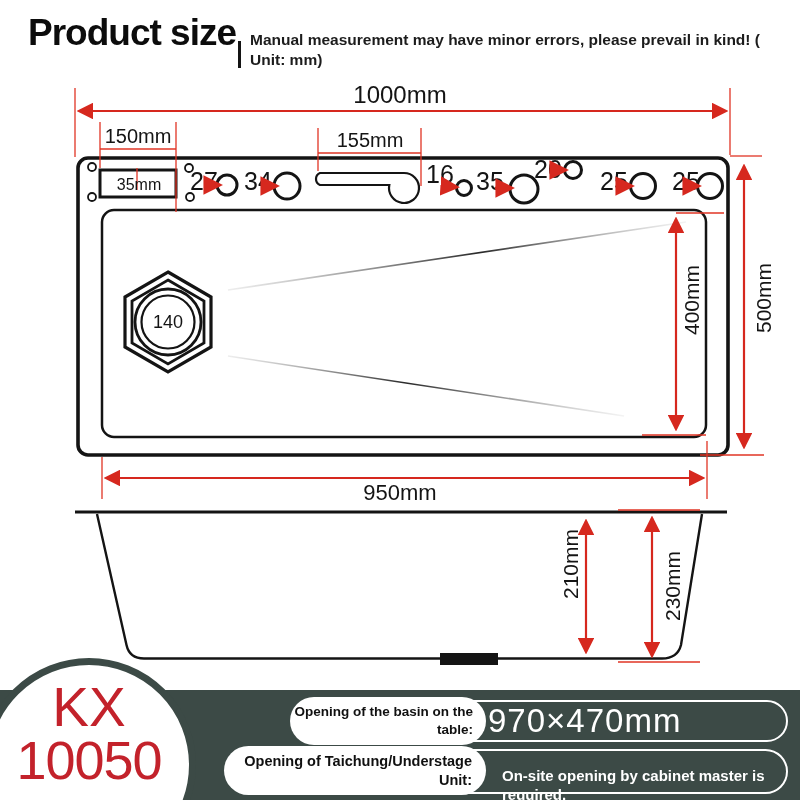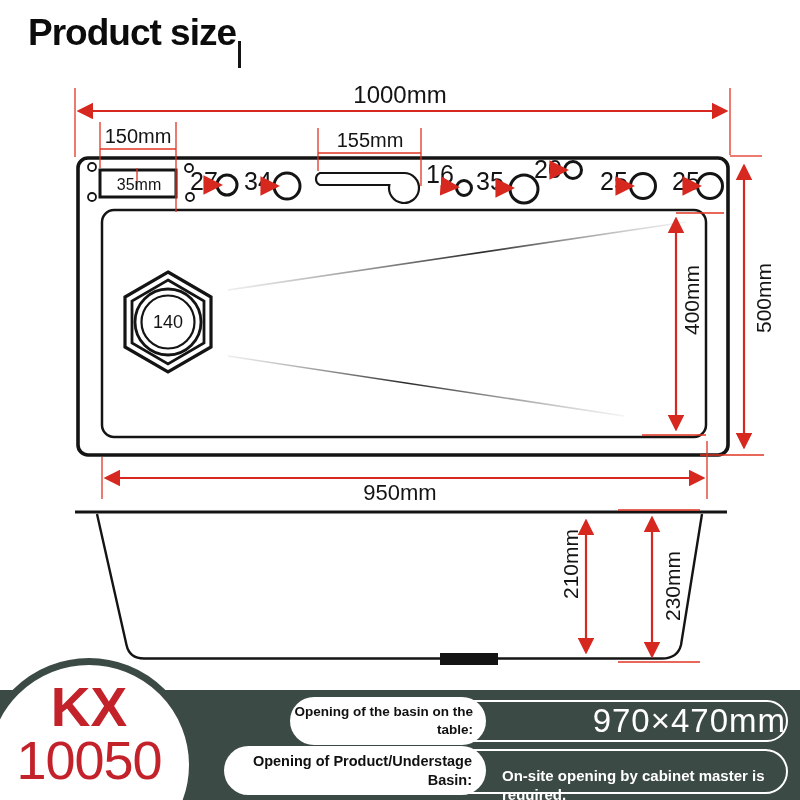--- a/index.html
+++ b/index.html
@@ -34,51 +34,52 @@
     background:#3c4a46; z-index:1;
   }
   .spec-outline {
     position:absolute; border:2px solid #ffffff; border-radius:23px; box-sizing:border-box;
   }
   .spec-outline.r1 { left:296px; top:10px; width:492px; height:42px; }
   .spec-outline.r2 { left:228px; top:59px; width:560px; height:45px; }
   .spec-value { position:absolute; color:#ffffff; }
   .spec-value.v1 {
     left:190px; right:0; top:0; height:38px; line-height:38px;
-    text-align:right; font-size:33px; font-weight:400; letter-spacing:1px;
+    text-align:left; font-size:33px; font-weight:400; letter-spacing:1px;
   }
   .spec-value.v2 {
     left:272px; right:10px; top:16px;
     text-align:left; font-size:15px; font-weight:bold; line-height:1.25;
   }
   .spec-pill {
     position:absolute; background:#ffffff; border-radius:26px; box-sizing:border-box;
     display:flex; align-items:center; justify-content:flex-start;
     color:#101010; font-weight:bold; text-align:right; z-index:2;
   }
   .spec-pill.p1 { left:290px; top:7px;  width:196px; height:48px; padding-right:13px; font-size:13.5px; line-height:1.3; }
   .spec-pill.p2 { left:224px; top:56px; width:262px; height:49px; padding-right:14px; font-size:14.5px; line-height:1.3; }
   
   .badge {
     position:absolute; left:-18px; top:658px; width:214px; height:214px;
     background:#ffffff; border:7px solid #3c4a46; border-radius:50%;
     box-sizing:border-box; z-index:3;
     display:flex; flex-direction:column; align-items:center; justify-content:flex-start;
     padding-top:16px;
   }
-  .badge .l1 { font-size:55px; font-weight:bold; color:#c3222b; line-height:0.95; }
+  .badge .l1 { font-size:55px; font-weight:normal; color:#c3222b; line-height:0.95; }
   .badge .l2 { font-size:54px; font-weight:normal; color:#c3222b; line-height:1.0; letter-spacing:-1px; }
 </style>
 </head>
 <body>
 
 <div id="page">
 
   <div class="title">Product size</div>
   <div class="title-divider"></div>
+  <div class="disclaimer">Manual measurement may have minor errors, please prevail in kind! ( Unit: mm)</div>
 
   <svg class="diagram" width="800" height="690" viewBox="0 0 800 690">
     <defs>
       <marker id="ah" viewBox="0 0 10 10" refX="8.5" refY="5" markerWidth="7.5" markerHeight="7.5" orient="auto-start-reverse">
         <path d="M0,0 L10,5 L0,10 Z" fill="#d6281e"></path>
       </marker>
       <linearGradient id="g1" gradientUnits="userSpaceOnUse" x1="228" y1="290" x2="686" y2="222">
         <stop offset="0" stop-color="#8a8a8a" stop-opacity="0.15"></stop>
         <stop offset="0.55" stop-color="#1c1c1c" stop-opacity="0.95"></stop>
         <stop offset="1" stop-color="#8a8a8a" stop-opacity="0.1"></stop>
@@ -225,21 +226,21 @@
       <div class="spec-value v1">970×470mm</div>
     </div>
     <div class="spec-pill p1">
       <span>Opening of the basin on the table:</span>
     </div>
 
     <div class="spec-outline r2">
       <div class="spec-value v2">On-site opening by cabinet master is required.</div>
     </div>
     <div class="spec-pill p2">
-      <span>Opening of Product/Understage Basin:</span>
+      <span>Opening of Taichung/Understage Unit:</span>
     </div>
   </div>
 
   <div class="badge">
     <div class="l1">KX</div>
     <div class="l2">10050</div>
   </div>
 
 </div>
 

